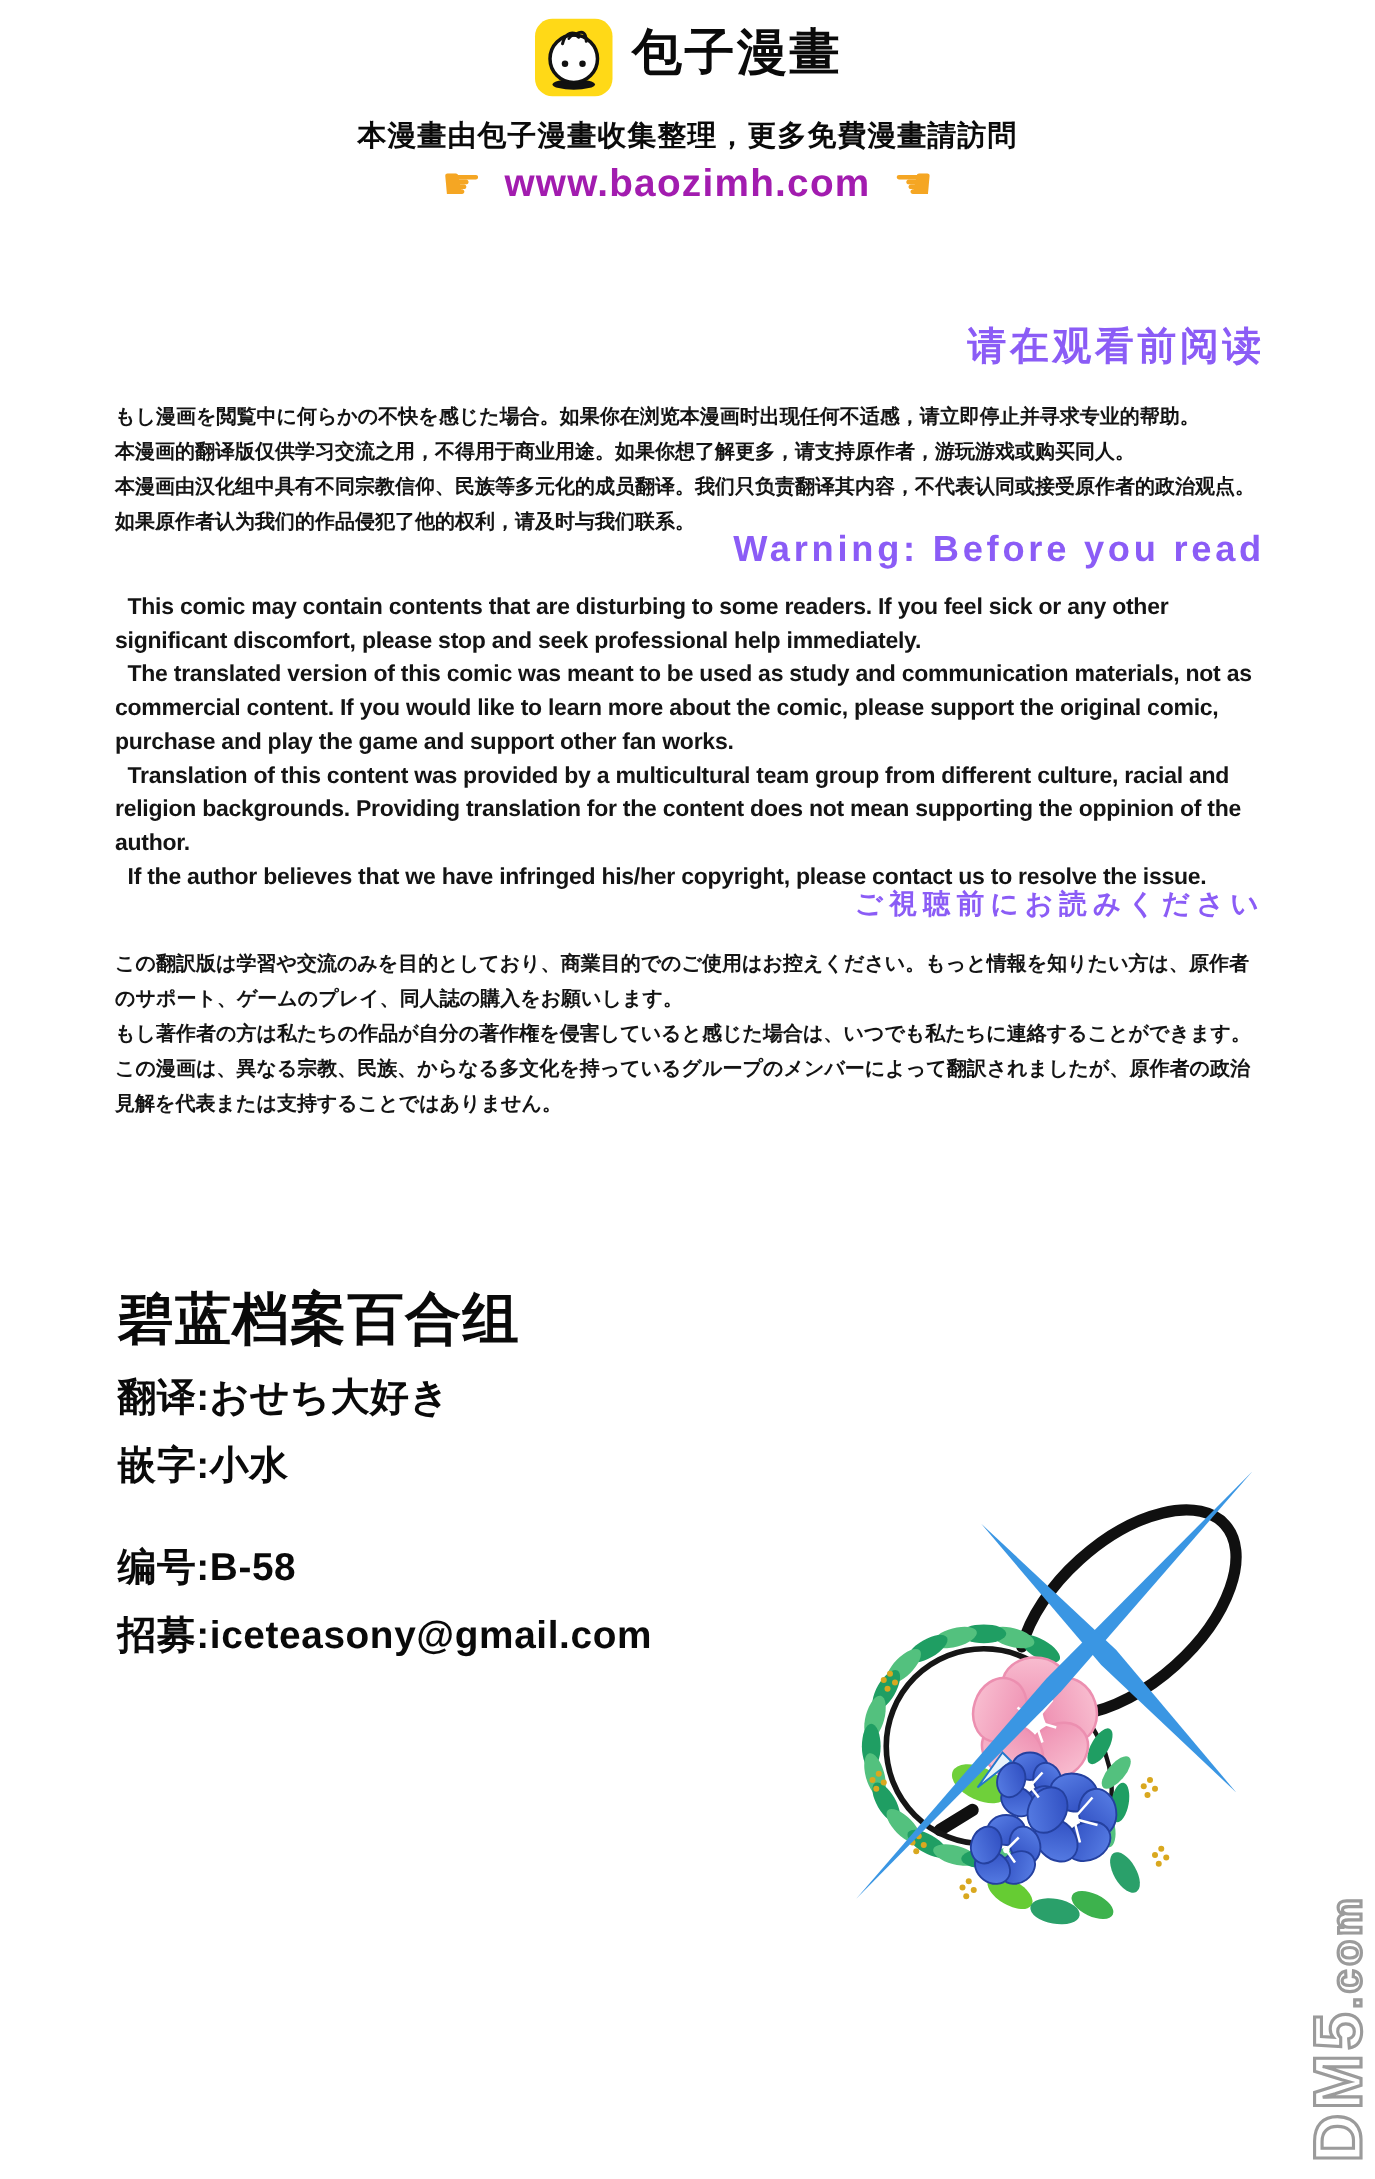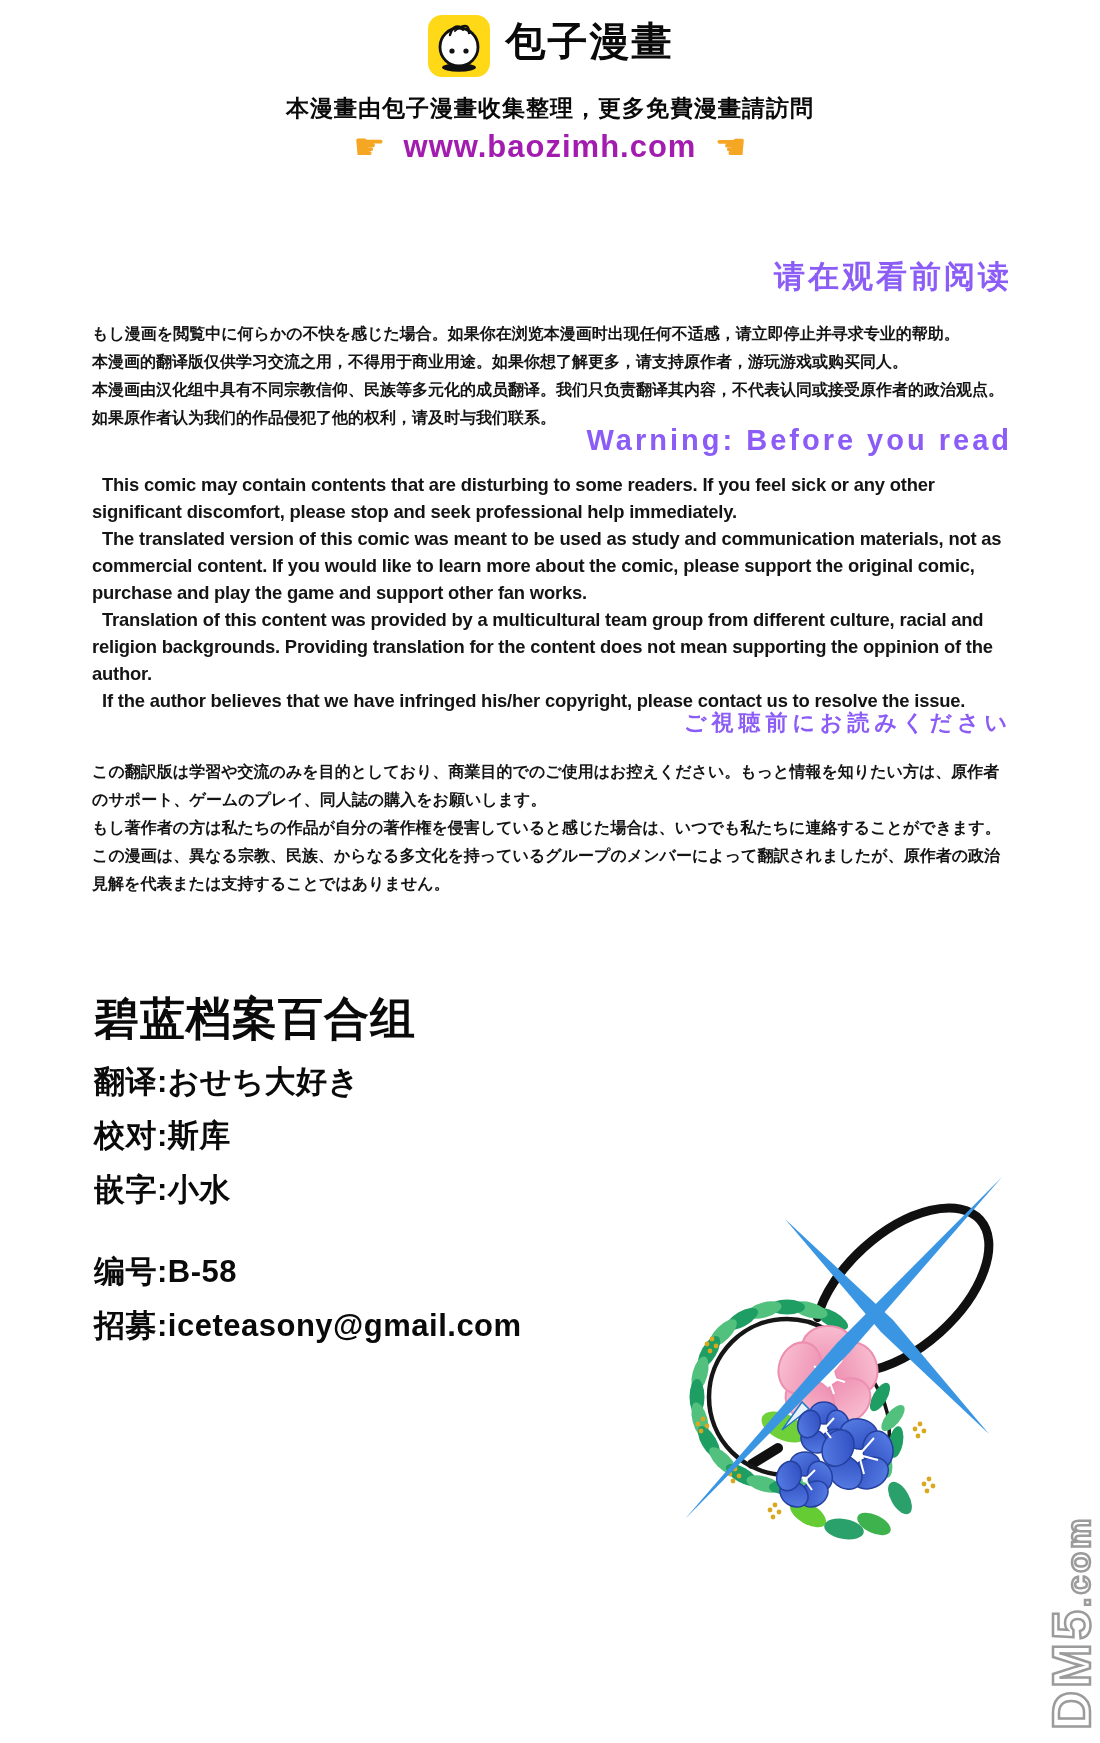--- a/index.html
+++ b/index.html
@@ -24,21 +24,21 @@
   .zh{top:256px;}
   .zh h2{font-size:31px;letter-spacing:3px;margin-bottom:22px;}
   .zh p{font-size:16px;font-weight:700;line-height:28px;}
   .en{top:424px;}
   .en h2{font-size:29px;letter-spacing:3px;margin-bottom:14px;font-weight:800;}
   .en p{font-size:18.4px;font-weight:600;line-height:27px;text-indent:10px;letter-spacing:-0.2px;}
   .ja{top:708px;}
   .ja h2{font-size:22px;letter-spacing:5px;margin-bottom:20px;}
   .ja p{font-size:16px;font-weight:600;line-height:28px;}
   
-  .credits{position:absolute;left:94px;top:989px;}
+  .credits{position:absolute;left:94px;top:1025px;}
   .grp{font-size:45px;font-weight:900;letter-spacing:1px;}
   .cl{font-size:31px;font-weight:800;margin-top:12px;letter-spacing:0.5px;}
   .cl.serial{margin-top:40px;}
   
   .logo{position:absolute;left:612px;top:1082px;width:420px;height:480px;}
   
   .watermark{
     position:absolute;left:1040px;top:1730px;transform:rotate(-90deg);
     transform-origin:0 0;white-space:nowrap;font-weight:bold;
     color:transparent;-webkit-text-stroke:2.5px #9b9b9b;letter-spacing:3px;
@@ -93,21 +93,20 @@
   <section class="sec ja">
     <h2>ご視聴前にお読みください</h2>
     <p>この翻訳版は学習や交流のみを目的としており、商業目的でのご使用はお控えください。もっと情報を知りたい方は、原作者のサポート、ゲームのプレイ、同人誌の購入をお願いします。</p>
     <p>もし著作者の方は私たちの作品が自分の著作権を侵害していると感じた場合は、いつでも私たちに連絡することができます。</p>
     <p>この漫画は、異なる宗教、民族、からなる多文化を持っているグループのメンバーによって翻訳されましたが、原作者の政治見解を代表または支持することではありません。</p>
   </section>
 
   <section class="credits">
     <div class="grp">碧蓝档案百合组</div>
     <div class="cl">翻译:おせち大好き</div>
-    <div class="cl">校对:斯库</div>
     <div class="cl">嵌字:小水</div>
     <div class="cl serial">编号:B-58</div>
     <div class="cl">招募:iceteasony@gmail.com</div>
   </section>
 
   <div class="logo">
     <svg viewBox="0 0 420 480" width="420" height="480">
       <defs>
         <linearGradient id="bf" x1="0" y1="0" x2="1" y2="1">
           <stop offset="0" stop-color="#5b82e8"></stop>

